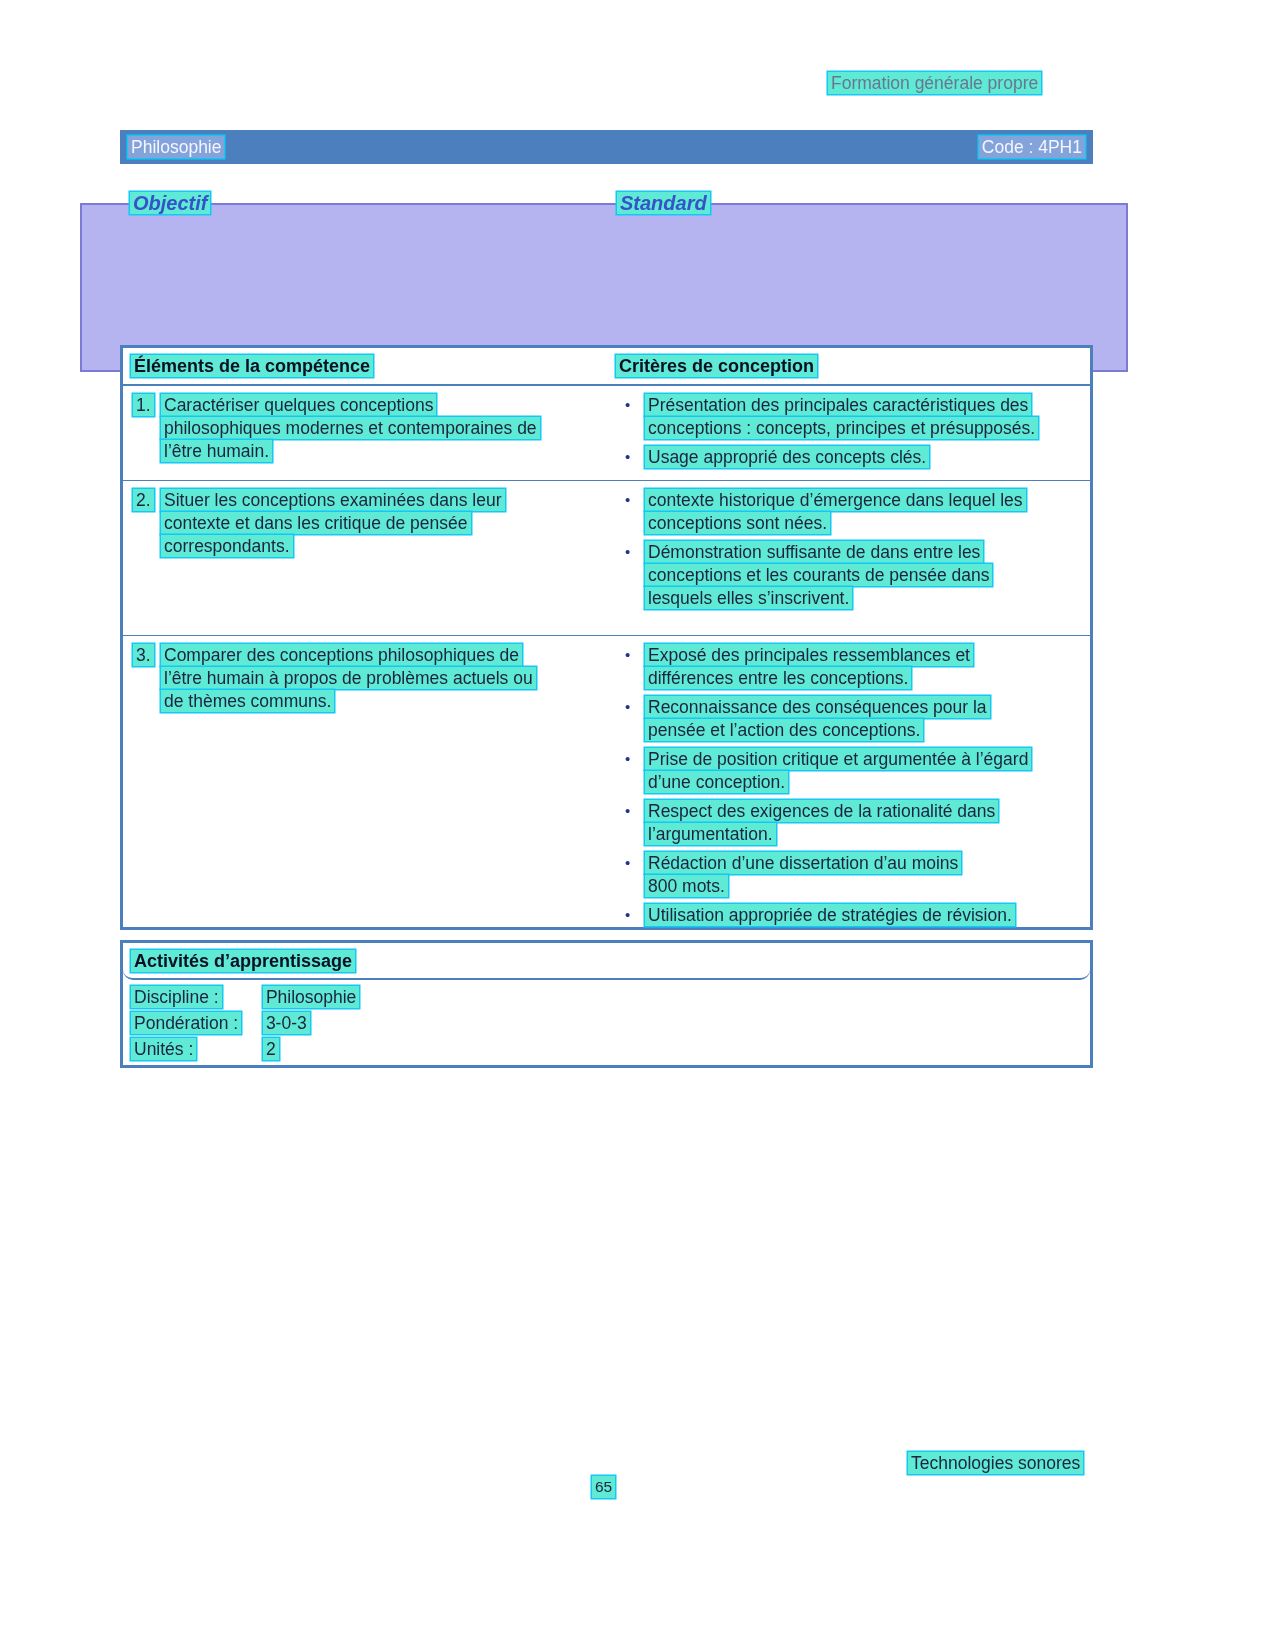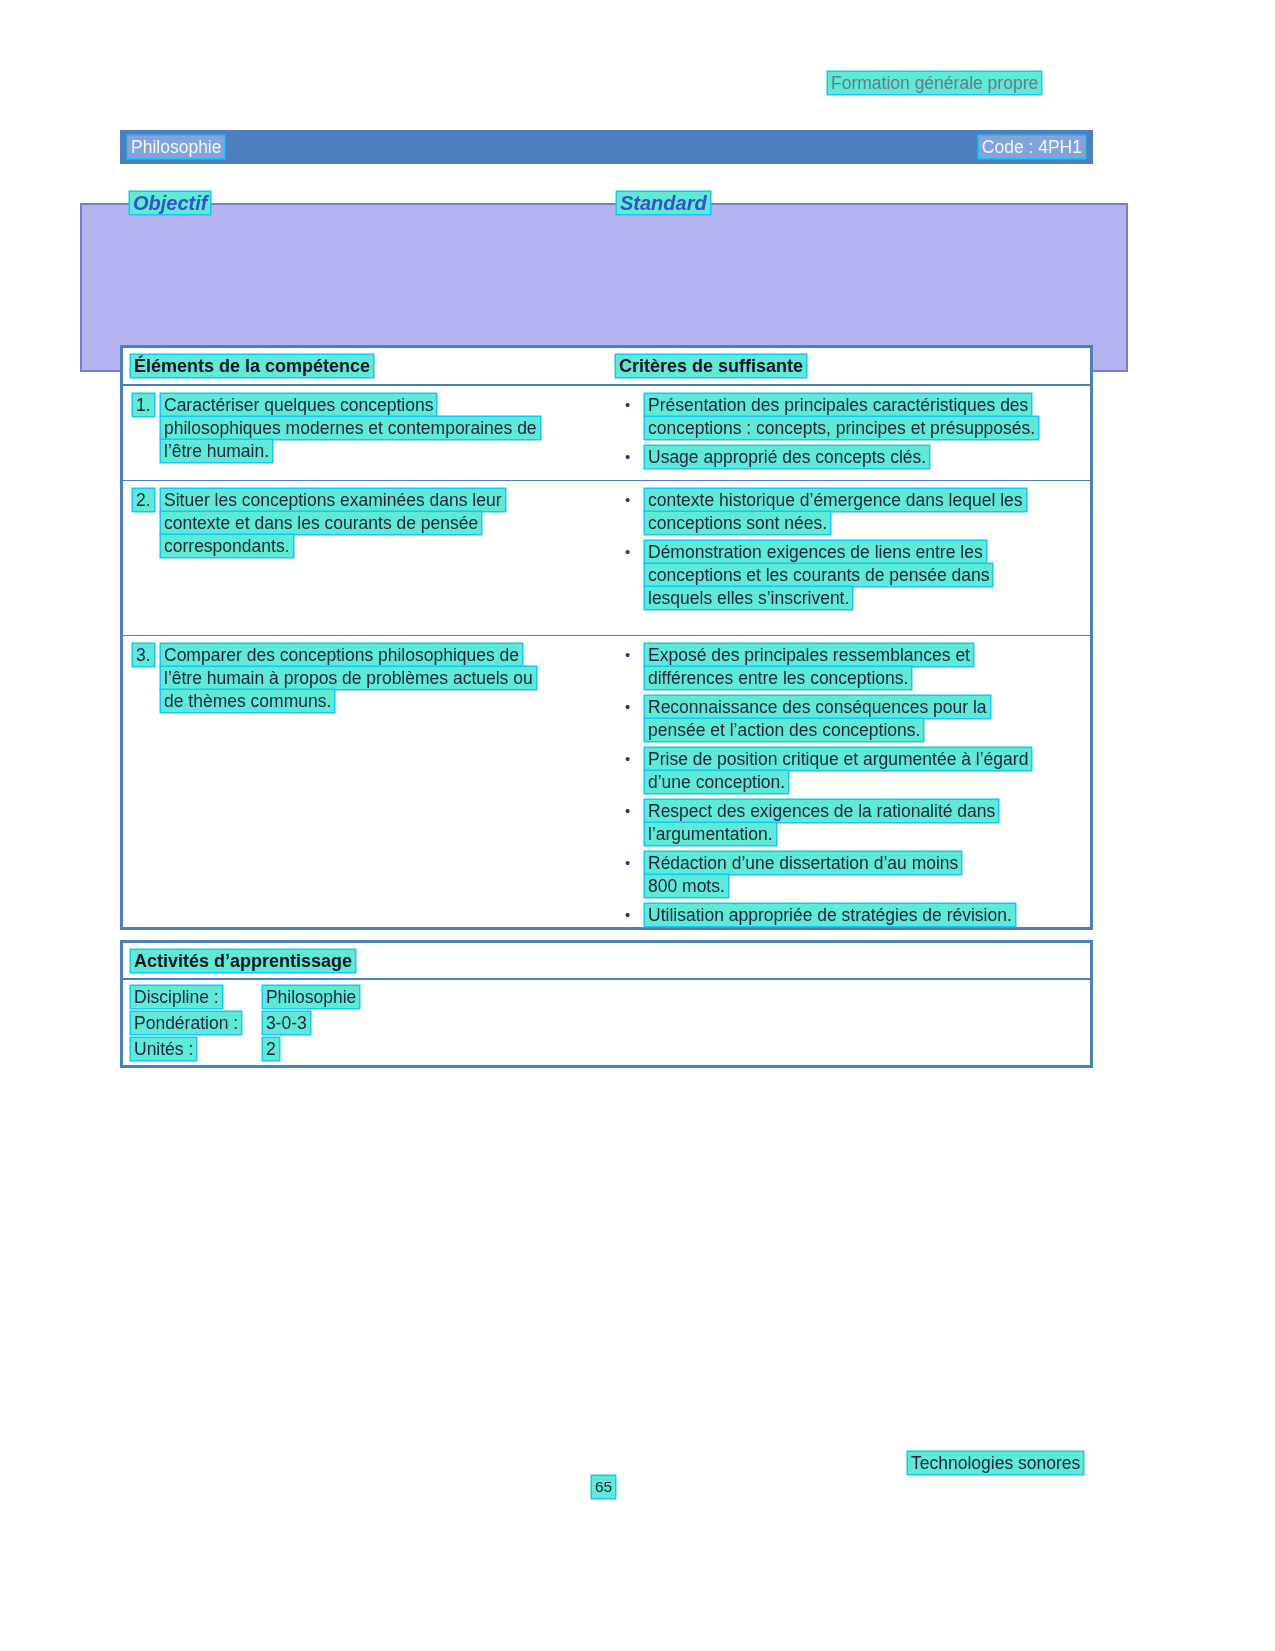--- a/index.html
+++ b/index.html
@@ -84,21 +84,21 @@
 
   .crit-item { display: flex; margin-bottom: 6px; }
   .bulletwrap { width: 26px; flex: none; padding-left: 6px; box-sizing: border-box; }
   .bullet { color: #27338a; font-size: 15px; line-height: 22px; }
 
   
   .activities {
     position: absolute; left: 120px; top: 940px; width: 973px; height: 128px;
     background: #ffffff; border: 3px solid #4c7fbe; box-sizing: border-box;
   }
-  .act-title-row { height: 37px; border-bottom: 2px solid #4c7fbe; box-sizing: border-box; padding: 7px 0 0 8px; }
+  .act-title-row { height: 37px; border-bottom: 2px solid #4c7fbe; box-sizing: border-box; padding: 7px 0 0 8px; border-radius: 10px; }
   .act-title-row .hl { font-weight: bold; color: #0a0f24; font-size: 18px; }
   .act-fields { padding: 6px 0 12px 8px; }
   .field { height: 26px; white-space: nowrap; }
   .field-label { display: inline-block; width: 127px; }
 
   
   .footer-label { position: absolute; left: 908px; top: 1452px; border-radius: 8px; }
   .page-num { position: absolute; left: 592px; top: 1476px; }
   .page-num .hl { font-size: 15.5px; }
 </style>
@@ -118,21 +118,21 @@
 
   <div class="objective-panel">
     <span class="panel-heading heading-objectif"><span class="hl">Objectif</span></span>
     <span class="panel-heading heading-standard"><span class="hl">Standard</span></span>
 
   </div>
 
   <div class="comp-table">
     <div class="t-header">
       <span class="hdr-left"><span class="hl">Éléments de la compétence</span></span>
-      <span class="hdr-right"><span class="hl">Critères de suffisante</span></span>
+      <span class="hdr-right"><span class="hl">Critères de conception</span></span>
     </div>
 
     <div class="t-row" style="height:95px">
       <div class="t-left">
         <div class="el-row">
           <span class="numwrap"><span class="hl">1.</span></span>
           <div class="lines">
             <div class="line"><span class="hl">Caractériser quelques conceptions</span></div>
             <div class="line"><span class="hl">philosophiques modernes et contemporaines de</span></div>
             <div class="line"><span class="hl">l’être humain.</span></div>
@@ -155,37 +155,37 @@
         </div>
       </div>
     </div>
 
     <div class="t-row" style="height:155px">
       <div class="t-left">
         <div class="el-row">
           <span class="numwrap"><span class="hl">2.</span></span>
           <div class="lines">
             <div class="line"><span class="hl">Situer les conceptions examinées dans leur</span></div>
-            <div class="line"><span class="hl">contexte et dans les courants de pensée</span></div>
+            <div class="line"><span class="hl">contexte et dans les critique de pensée</span></div>
             <div class="line"><span class="hl">correspondants.</span></div>
           </div>
         </div>
       </div>
       <div class="t-right">
         <div class="crit-item">
           <span class="bulletwrap"><span class="bullet">•</span></span>
           <div class="lines">
             <div class="line"><span class="hl">contexte historique d’émergence dans lequel les</span></div>
             <div class="line"><span class="hl">conceptions sont nées.</span></div>
           </div>
         </div>
         <div class="crit-item">
           <span class="bulletwrap"><span class="bullet">•</span></span>
           <div class="lines">
-            <div class="line"><span class="hl">Démonstration exigences de liens entre les</span></div>
+            <div class="line"><span class="hl">Démonstration suffisante de dans entre les</span></div>
             <div class="line"><span class="hl">conceptions et les courants de pensée dans</span></div>
             <div class="line"><span class="hl">lesquels elles s’inscrivent.</span></div>
           </div>
         </div>
       </div>
     </div>
 
     <div class="t-row last" style="height:291px">
       <div class="t-left">
         <div class="el-row">

